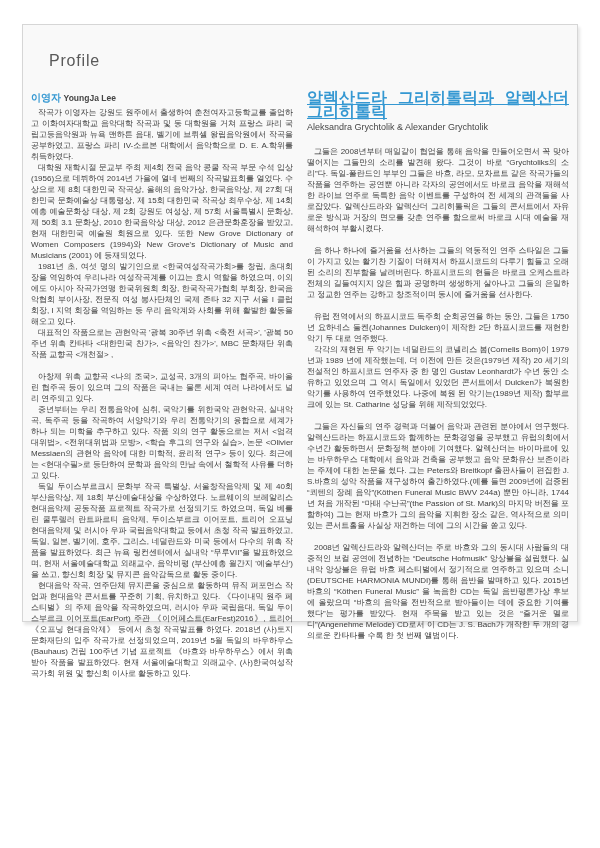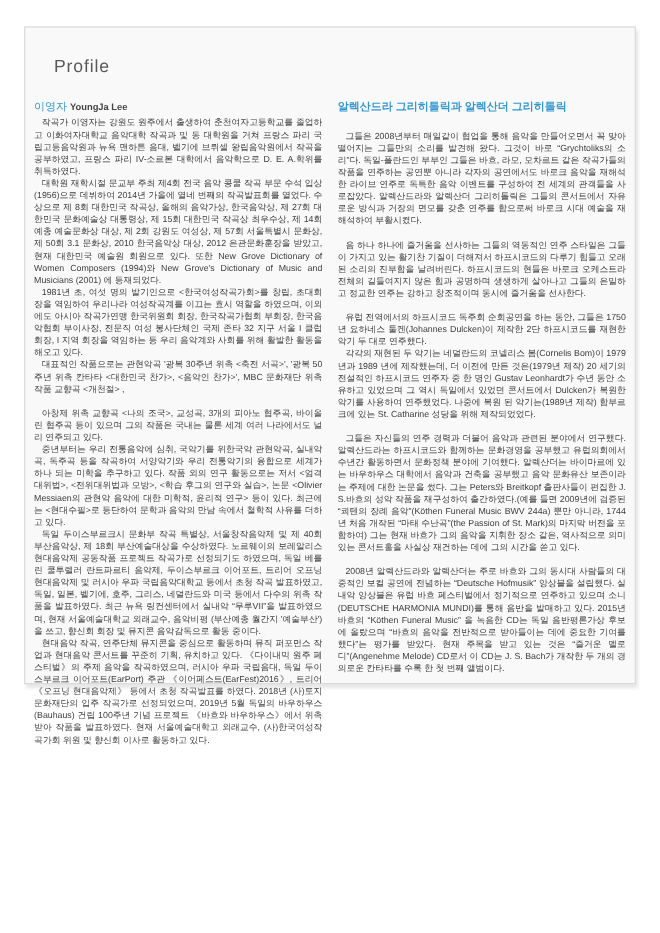--- a/index.html
+++ b/index.html
@@ -38,34 +38,35 @@
     color:#3d3d3d;
     text-align:justify;
   }
   .col p { text-indent:7px; }
   .col p.gap { margin-top:11px; }
   .sec-head { margin-bottom:2px; line-height:13px; }
   .sec-head.next { margin-top:21px; }
   .name-ko {
     color:#3598d2;
     font-size:10px;
-    font-weight:normal;
+    font-weight:bold;
   }
   .name-en {
     color:#454545;
     font-size:8.5px;
     font-weight:bold;
   }
   .r-head { margin-bottom:13px; }
   .r-name-ko {
     color:#3598d2;
-    font-size:10px;
+    font-size:16px;
     font-weight:bold;
     line-height:14px;
     display:block;
+    text-decoration:underline;
   }
   .r-name-en {
     color:#474747;
     font-size:9px;
     line-height:12px;
     display:block;
     margin-top:2px;
   }
 </style>
 </head>
@@ -99,20 +100,21 @@
         <p>현대음악 작곡, 연주단체 뮤지콘을 중심으로 활동하며 뮤직 퍼포먼스 작업과 현대음악 콘서트를 꾸준히 기획, 유치하고 있다. 《다이내믹 원주 페스티벌》의 주제 음악을 작곡하였으며, 러시아 우파 국립음대, 독일 두이스부르크 이어포트(EarPort) 주관 《이어페스트(EarFest)2016》, 트리어 《오프닝 현대음악제》 등에서 초청 작곡발표를 하였다. 2018년 (사)토지문화재단의 입주 작곡가로 선정되었으며, 2019년 5월 독일의 바우하우스(Bauhaus) 건립 100주년 기념 프로젝트 《바흐와 바우하우스》에서 위촉받아 작품을 발표하였다. 현재 서울예술대학고 외래교수, (사)한국여성작곡가회 위원 및 향신회 이사로 활동하고 있다.</p>
       </section>
 
     </div>
 
     <div class="col">
 
       <section>
         <div class="r-head">
           <span class="r-name-ko">알렉산드라 그리히톨릭과 알렉산더 그리히톨릭</span>
+          <span class="r-name-en">Aleksandra Grychtolik &amp; Alexander Grychtolik</span>
         </div>
         <p>그들은 2008년부터 매일같이 협업을 통해 음악을 만들어오면서 꼭 맞아떨어지는 그들만의 소리를 발견해 왔다. 그것이 바로 “Grychtoliks의 소리”다. 독일-폴란드인 부부인 그들은 바흐, 라모, 모차르트 같은 작곡가들의 작품을 연주하는 공연뿐 아니라 각자의 공연에서도 바로크 음악을 재해석한 라이브 연주로 독특한 음악 이벤트를 구성하여 전 세계의 관객들을 사로잡았다. 알렉산드라와 알렉산더 그리히톨릭은 그들의 콘서트에서 자유로운 방식과 거장의 면모를 갖춘 연주를 함으로써 바로크 시대 예술을 재해석하여 부활시켰다.</p>
         <p class="gap">음 하나 하나에 즐거움을 선사하는 그들의 역동적인 연주 스타일은 그들이 가지고 있는 활기찬 기질이 더해져서 하프시코드의 다루기 힘들고 오래된 소리의 진부함을 날려버린다. 하프시코드의 현들은 바로크 오케스트라 전체의 길들여지지 않은 힘과 공명하며 생생하게 살아나고 그들의 은밀하고 정교한 연주는 강하고 창조적이며 동시에 즐거움을 선사한다.</p>
         <p class="gap">유럽 전역에서의 하프시코드 독주회 순회공연을 하는 동안, 그들은 1750년 요하네스 둘켄(Johannes Dulcken)이 제작한 2단 하프시코드를 재현한 악기 두 대로 연주했다.</p>
         <p>각각의 재현된 두 악기는 네덜란드의 코넬리스 봄(Cornelis Bom)이 1979년과 1989 년에 제작했는데, 더 이전에 만든 것은(1979년 제작) 20 세기의 전설적인 하프시코드 연주자 중 한 명인 Gustav Leonhardt가 수년 동안 소유하고 있었으며 그 역시 독일에서 있었던 콘서트에서 Dulcken가 복원한 악기를 사용하여 연주했었다. 나중에 복원 된 악기는(1989년 제작) 함부르크에 있는 St. Catharine 성당을 위해 제작되었었다.</p>
         <p class="gap">그들은 자신들의 연주 경력과 더불어 음악과 관련된 분야에서 연구했다. 알렉산드라는 하프시코드와 함께하는 문화경영을 공부했고 유럽의회에서 수년간 활동하면서 문화정책 분야에 기여했다. 알렉산더는 바이마르에 있는 바우하우스 대학에서 음악과 건축을 공부했고 음악 문화유산 보존이라는 주제에 대한 논문을 썼다. 그는 Peters와 Breitkopf 출판사들이 편집한 J. S.바흐의 성악 작품을 재구성하여 출간하였다.(예를 들면 2009년에 검증된 “쾨텐의 장례 음악”(Köthen Funeral Music BWV 244a) 뿐만 아니라, 1744년 처음 개작된 “마태 수난곡”(the Passion of St. Mark)의 마지막 버전을 포함하여) 그는 현재 바흐가 그의 음악을 지휘한 장소 같은, 역사적으로 의미있는 콘서트홀을 사실상 재건하는 데에 그의 시간을 쏟고 있다.</p>
         <p class="gap">2008년 알렉산드라와 알렉산더는 주로 바흐와 그의 동시대 사람들의 대중적인 보컬 공연에 전념하는 “Deutsche Hofmusik” 앙상블을 설립했다. 실내악 앙상블은 유럽 바흐 페스티벌에서 정기적으로 연주하고 있으며 소니 (DEUTSCHE HARMONIA MUNDI)를 통해 음반을 발매하고 있다. 2015년 바흐의 “Köthen Funeral Music” 을 녹음한 CD는 독일 음반평론가상 후보에 올랐으며 “바흐의 음악을 전반적으로 받아들이는 데에 중요한 기여를 했다”는 평가를 받았다. 현재 주목을 받고 있는 것은 “즐거운 멜로디”(Angenehme Melode) CD로서 이 CD는 J. S. Bach가 개작한 두 개의 경의로운 칸타타를 수록 한 첫 번째 앨범이다.</p>
       </section>
 
     </div>

